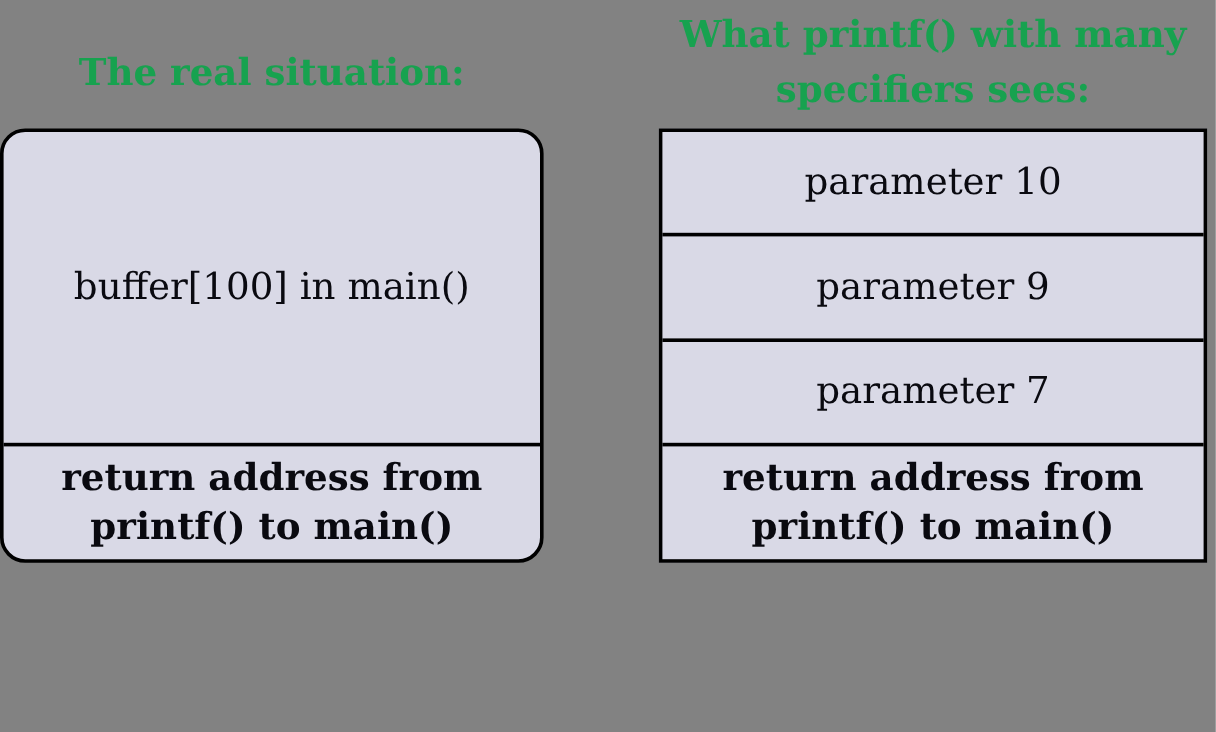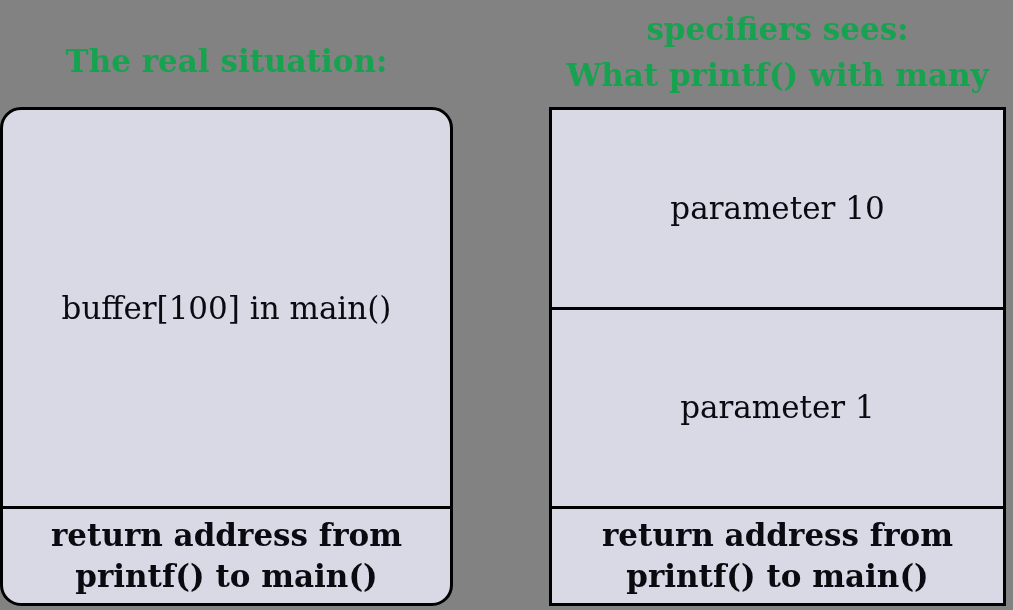--- a/index.html
+++ b/index.html
@@ -28,21 +28,21 @@
     width: 453px;
   }
   .title-right {
     left: 549px;
     top: 6px;
     width: 457px;
   }
   .stack {
     position: absolute;
     top: 107px;
-    height: 499px;
+    height: 362px;
     box-sizing: border-box;
     border: 3px solid var(--line, #000000);
     background: var(--fill, #d9d9e6);
     display: flex;
     flex-direction: column;
     justify-content: flex-end;
   }
   .stack-left {
     left: 0;
     width: 453px;
@@ -78,28 +78,29 @@
   }
 </style>
 </head>
 <body>
 
 <div class="canvas">
 
   <div class="title title-left">The real situation:</div>
 
   <div class="title title-right">
+    <div>What printf() with many</div>
     <div>specifiers sees:</div>
-    <div>What printf() with many</div>
   </div>
 
   <div class="stack stack-left">
     <div class="cell cell-buffer">buffer[100] in main()</div>
     <div class="cell cell-return">return address from printf() to main()</div>
   </div>
 
   <div class="stack stack-right">
     <div class="cell cell-param">parameter 10</div>
-    <div class="cell cell-param">parameter 1</div>
+    <div class="cell cell-param">parameter 9</div>
+    <div class="cell cell-param">parameter 7</div>
     <div class="cell cell-return">return address from printf() to main()</div>
   </div>
 
 </div>
 
 </body></html>

